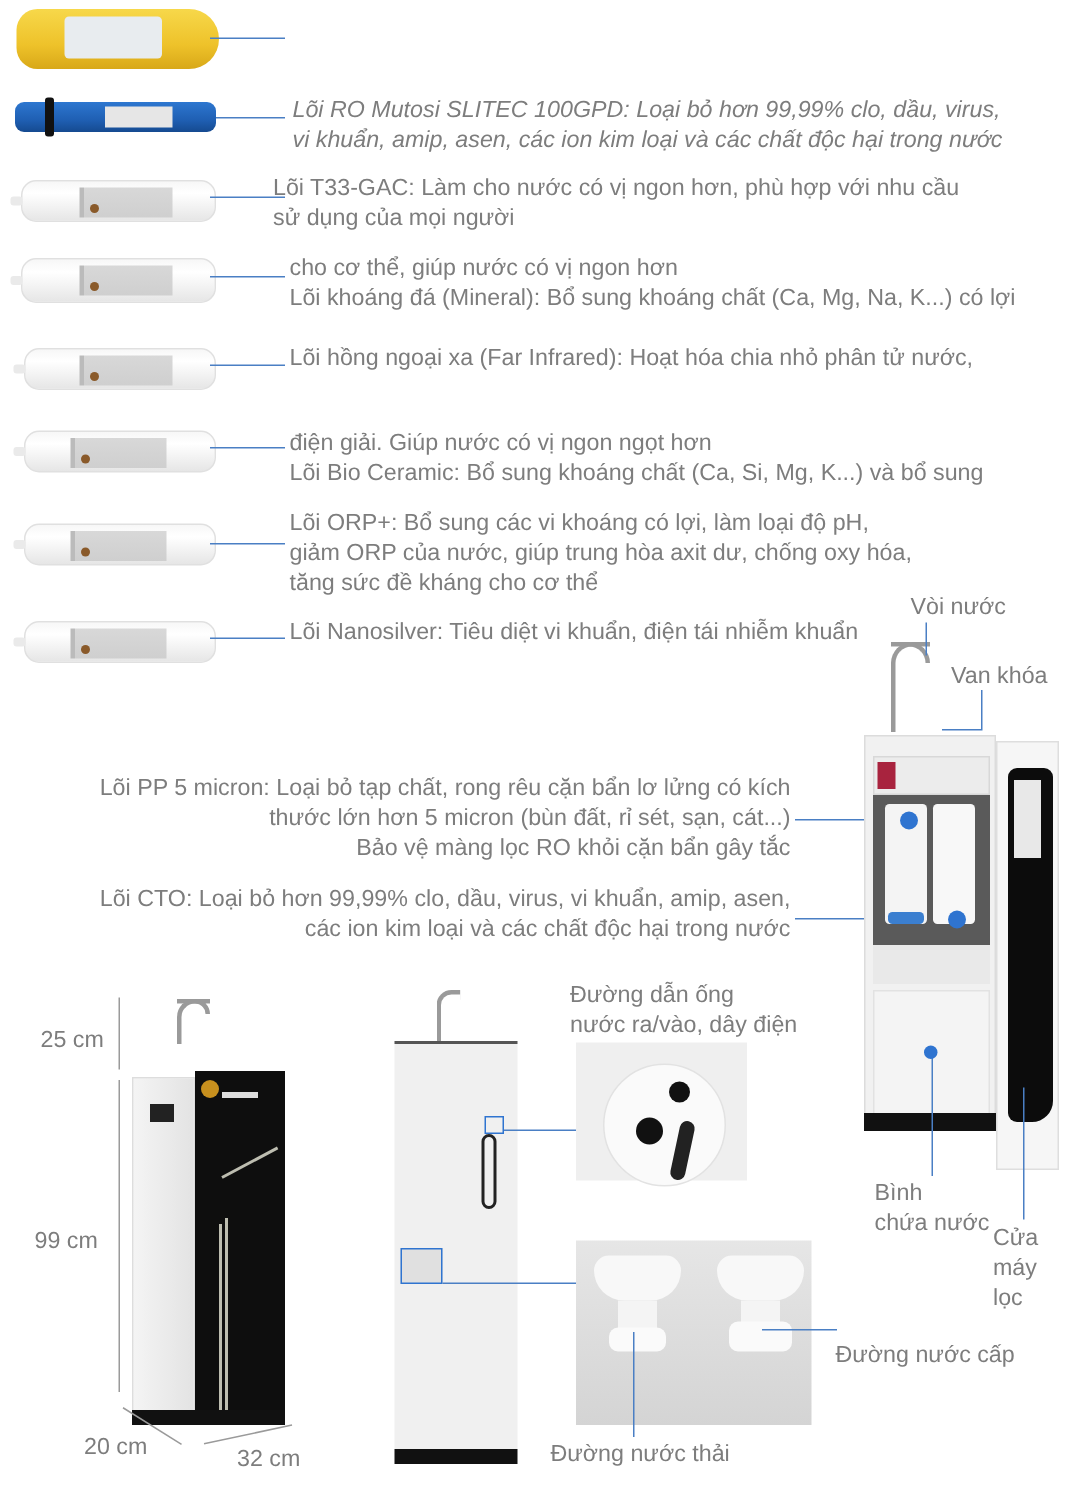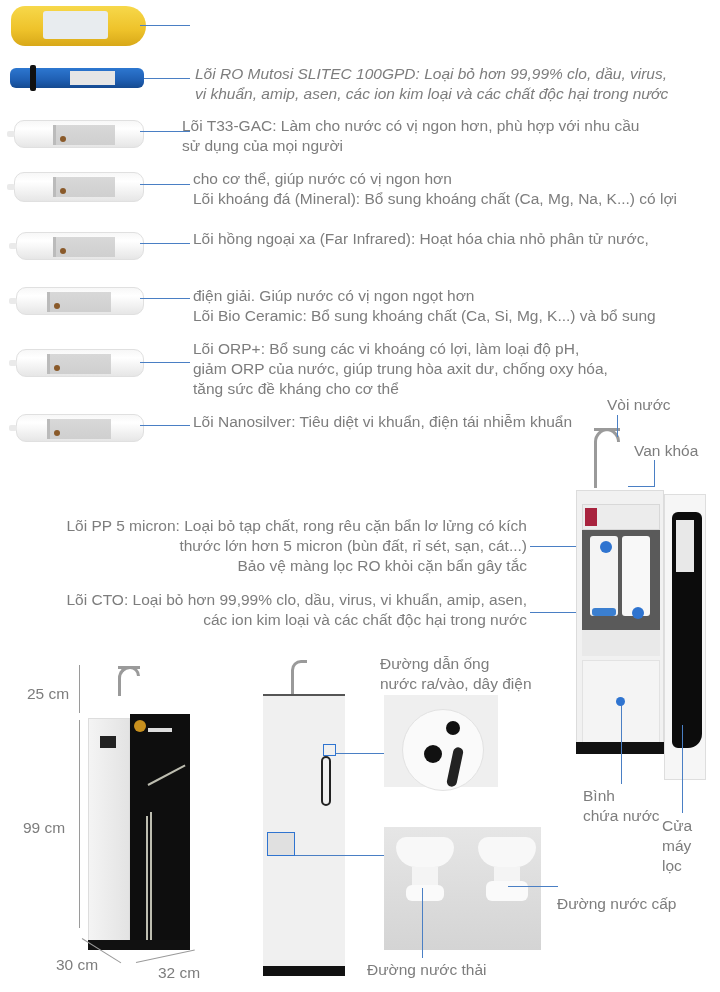--- a/index.html
+++ b/index.html
@@ -164,21 +164,21 @@
   <div class="abs" style="left:0;top:274px;width:102px;height:10px;background:#111;"></div>
 </div>
 
 <div class="abs" style="left:79px;top:665px;width:1px;height:48px;background:#9a9a9a;"></div>
 <div class="abs" style="left:79px;top:720px;width:1px;height:208px;background:#9a9a9a;"></div>
 <div class="abs" style="left:82px;top:938px;width:46px;height:1px;background:#9a9a9a;transform:rotate(32deg);transform-origin:left;"></div>
 <div class="abs" style="left:136px;top:962px;width:60px;height:1px;background:#9a9a9a;transform:rotate(-12deg);transform-origin:left;"></div>
 
 <div class="abs txt" style="left:27px;top:684px;">25 cm</div>
 <div class="abs txt" style="left:23px;top:818px;">99 cm</div>
-<div class="abs txt" style="left:56px;top:955px;">30 cm</div>
+<div class="abs txt" style="left:56px;top:955px;">20 cm</div>
 <div class="abs txt" style="left:158px;top:963px;">32 cm</div>
 
 <div class="abs" style="left:263px;top:656px;width:82px;height:320px;">
   <div class="abs" style="left:28px;top:4px;width:16px;height:48px;border:3px solid #9a9a9a;border-bottom:none;border-right:none;border-radius:10px 0 0 0;"></div>
   <div class="abs" style="left:0;top:38px;width:82px;height:2px;background:#555;"></div>
   <div class="abs" style="left:0;top:40px;width:82px;height:270px;background:#f0f0f0;"></div>
   <div class="abs" style="left:0;top:310px;width:82px;height:10px;background:#111;"></div>
   <div class="abs" style="left:58px;top:100px;width:10px;height:50px;border:2px solid #222;border-radius:5px;"></div>
 </div>
 <div class="abs" style="left:323px;top:744px;width:13px;height:12px;border:1px solid #2f74d0;"></div>

